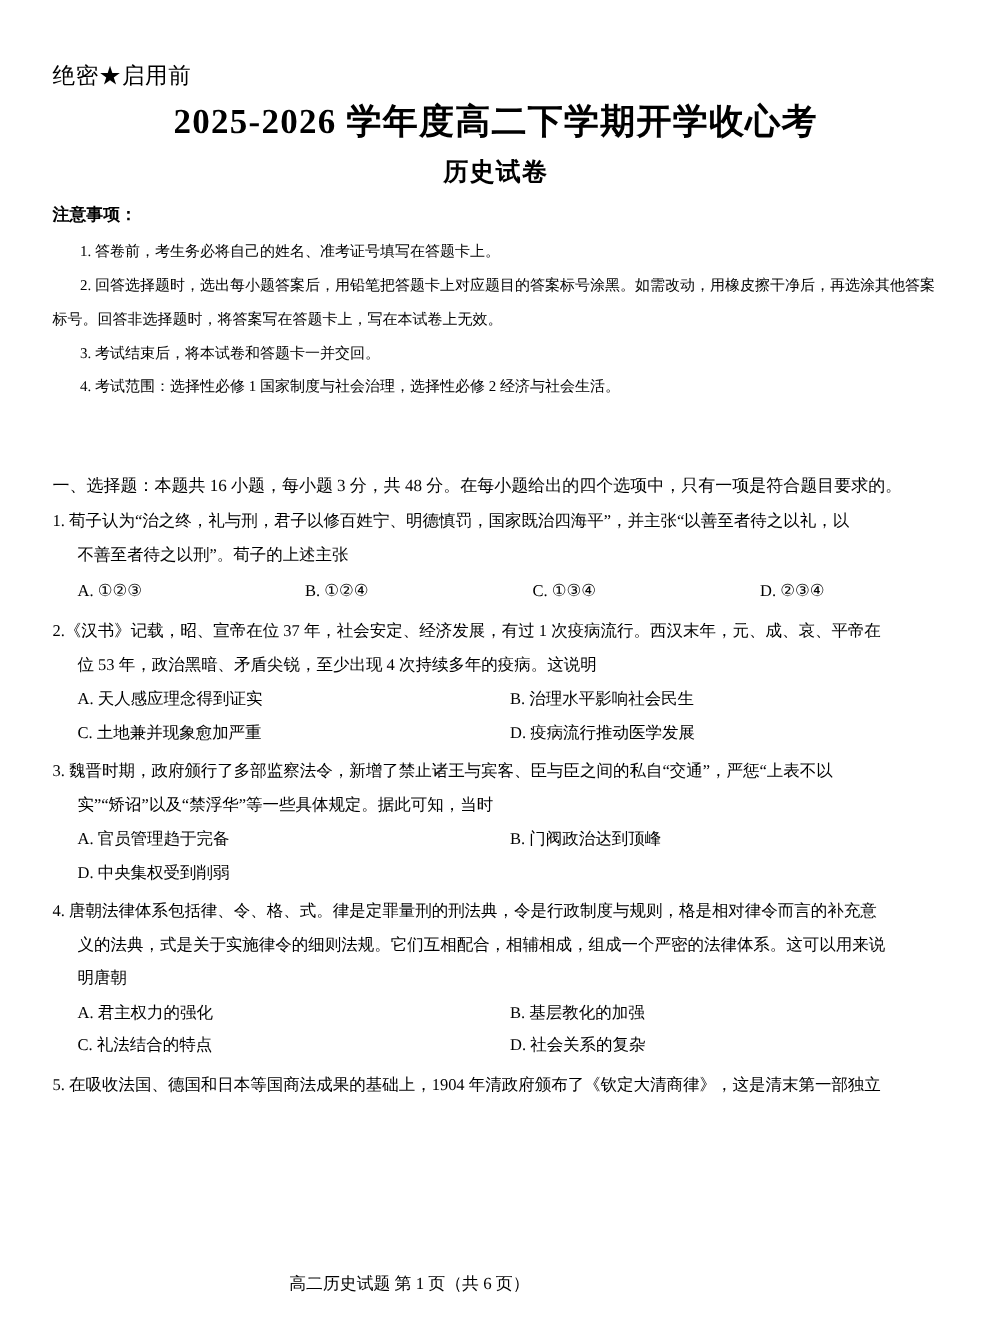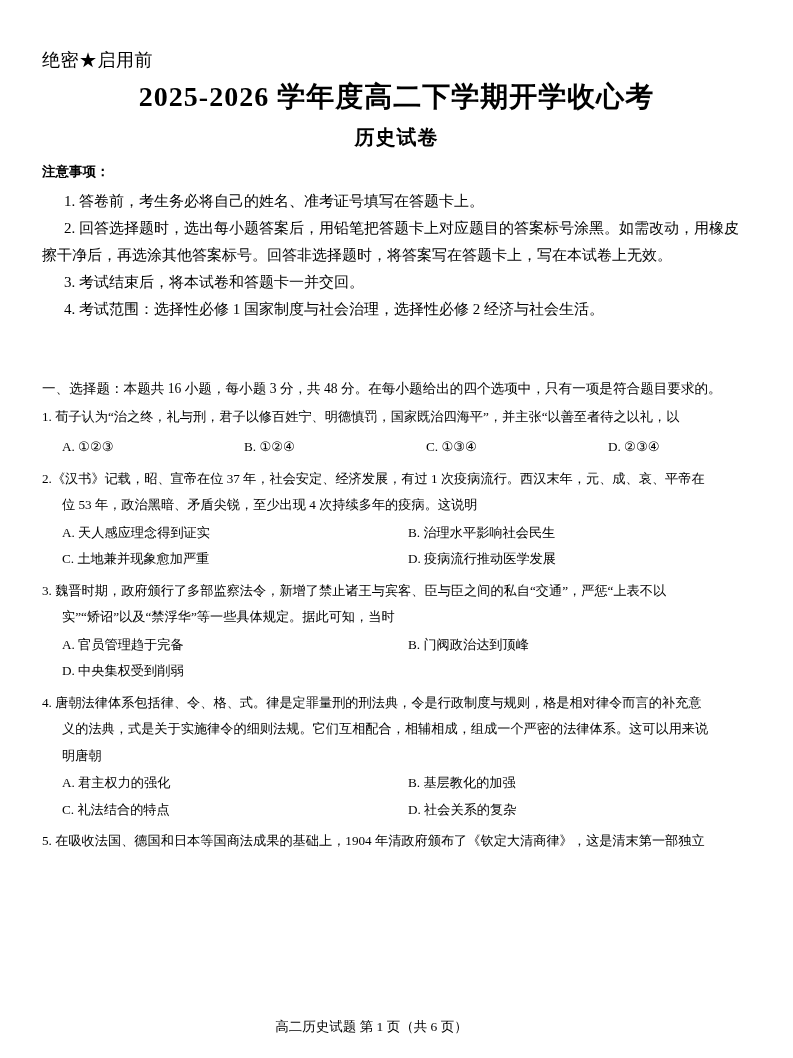--- a/index.html
+++ b/index.html
@@ -54,21 +54,21 @@
     top: 163px;
     left: 42px;
     font-size: 13.5px;
     font-weight: bold;
   }
   .notice-list {
     position: absolute;
     top: 188px;
     left: 42px;
     width: 708px;
-    font-size: 15px;
+    font-size: 12px;
     line-height: 27px;
   }
   .notice-item {
     text-indent: 22px;
     margin: 0;
   }
   .section-head {
     position: absolute;
     top: 378px;
     left: 42px;
@@ -114,21 +114,20 @@
   .opts-4col > div {
     width: 25%;
   }
   .footer {
     position: absolute;
     bottom: 22px;
     left: 0;
     width: 655px;
     text-align: center;
     font-size: 13.5px;
-    margin-left: 44px;
   }
 </style>
 </head>
 <body>
 
 <div class="page">
 
   <div class="secret-line">绝密★启用前</div>
 
   <div class="title-main">2025-2026 学年度高二下学期开学收心考</div>
@@ -141,20 +140,21 @@
     <p class="notice-item">3. 考试结束后，将本试卷和答题卡一并交回。</p>
     <p class="notice-item">4. 考试范围：选择性必修 1 国家制度与社会治理，选择性必修 2 经济与社会生活。</p>
   </div>
 
   <div class="section-head">一、选择题：本题共 16 小题，每小题 3 分，共 48 分。在每小题给出的四个选项中，只有一项是符合题目要求的。</div>
 
   <div class="questions">
 
     <div class="q">
       <div class="q-stem">1. 荀子认为“治之终，礼与刑，君子以修百姓宁、明德慎罚，国家既治四海平”，并主张“以善至者待之以礼，以</div>
+      <div class="q-stem" style="padding-left:20px;text-indent:0;">不善至者待之以刑”。荀子的上述主张</div>
       <div class="opts-4col">
         <div>A. ①②③</div>
         <div>B. ①②④</div>
         <div>C. ①③④</div>
         <div>D. ②③④</div>
       </div>
     </div>
 
     <div class="q">
       <div class="q-stem" style="padding-left:0;text-indent:0;">2.《汉书》记载，昭、宣帝在位 37 年，社会安定、经济发展，有过 1 次疫病流行。西汉末年，元、成、哀、平帝在</div>

